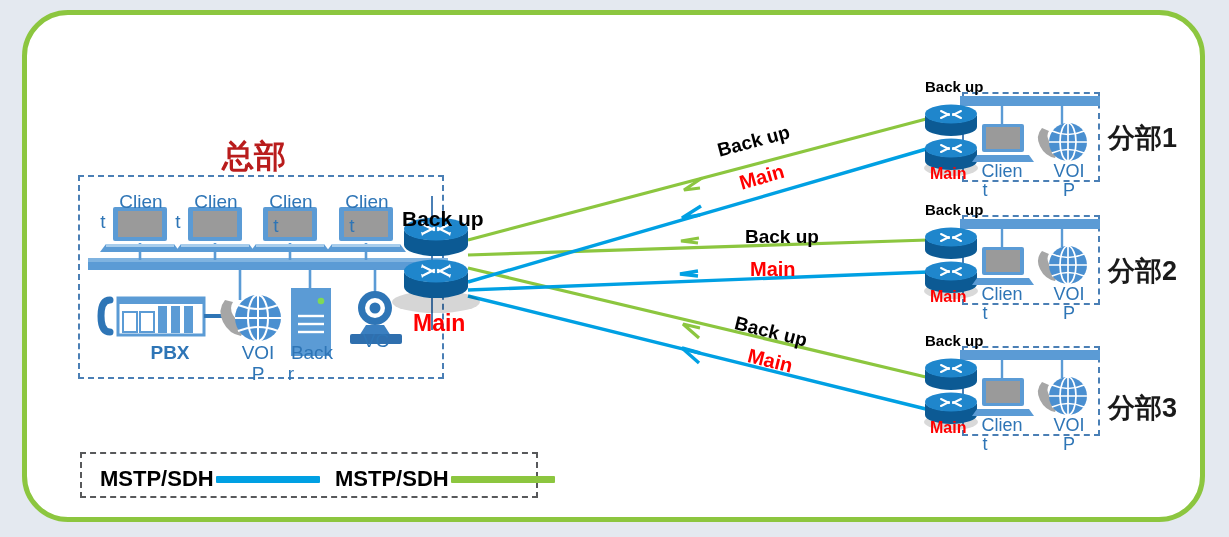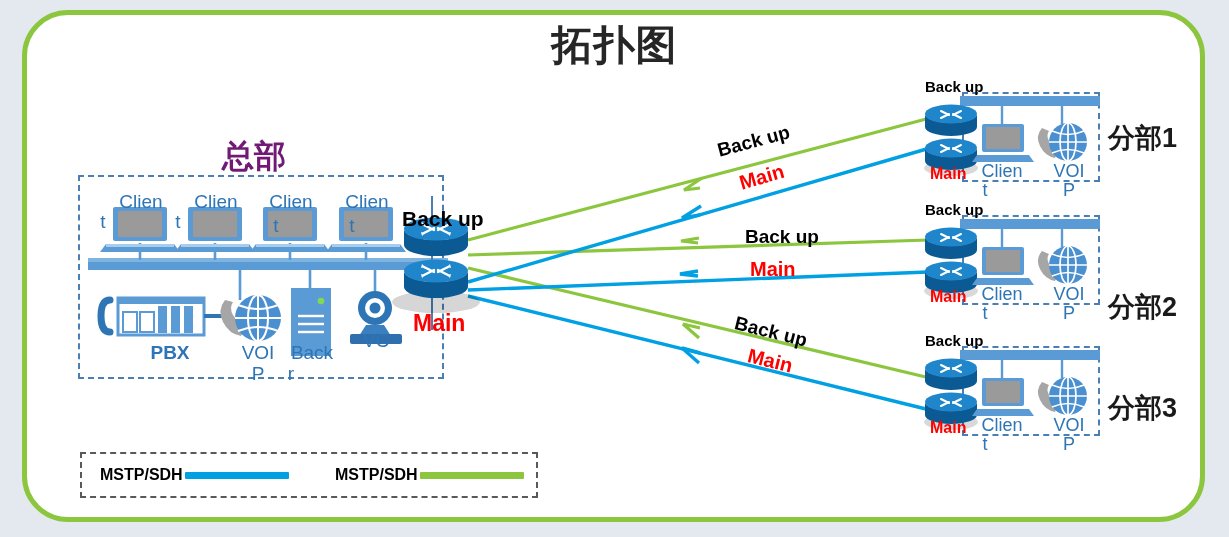--- a/index.html
+++ b/index.html
@@ -15,43 +15,42 @@
     background:#ffffff;border:5px solid #8cc63f;border-radius:46px;
     box-sizing:border-box;
   }
   svg.layer{position:absolute;left:0;top:0;width:1229px;height:537px;overflow:visible;}
   .abs{position:absolute;}
 
   .title{
     left:0;top:18px;width:1229px;text-align:center;
     font-size:41px;font-weight:bold;color:#262626;letter-spacing:1px;
   }
-  .sec-title{font-size:32px;font-weight:bold;color:#701a75;}
+  .sec-title{font-size:32px;font-weight:bold;color:#b91c1c;}
   .branch-title{font-size:27px;font-weight:bold;color:#1a1a1a;}
 
   .dashbox{border:2px dashed #4a7fb5;box-sizing:border-box;}
   .dashbox-legend{border:2px dashed #58595b;box-sizing:border-box;}
 
   .lbl-blue{color:#2e75b6;font-size:19px;line-height:19px;text-align:center;}
   .lbl-blue-sm{color:#2e75b6;font-size:18px;line-height:18px;text-align:center;}
   .lbl-backup{color:#000;font-size:19px;font-weight:bold;white-space:nowrap;}
   .lbl-main{color:#ff0000;font-size:20px;font-weight:bold;white-space:nowrap;}
   .lbl-main-sm{color:#ff0000;font-size:16px;font-weight:bold;white-space:nowrap;}
   .lbl-backup-sm{color:#000;font-size:15px;font-weight:bold;white-space:nowrap;}
-  .legend-text{color:#000;font-size:16px;font-weight:bold;white-space:nowrap;}
+  .legend-text{color:#000;font-size:22px;font-weight:bold;white-space:nowrap;}
   .legend-line{height:7px;border-radius:1px;}
 </style>
 </head>
 <body>
 
 <div id="stage">
 
   <div class="frame"></div>
 
-  <div class="abs title">拓扑图</div>
 
   <svg class="layer">
     <defs>
       <filter id="softshadow" x="-50%" y="-50%" width="200%" height="200%">
         <feGaussianBlur in="SourceAlpha" stdDeviation="2"></feGaussianBlur>
         <feOffset dx="2" dy="3" result="o"></feOffset>
         <feComponentTransfer>
             <feFuncA type="linear" slope="0.28"></feFuncA>
           </feComponentTransfer>
         <feMerge>
@@ -332,21 +331,21 @@
           <path d="M1052 276 q16 -7 32 0"></path>
       </g>
     </g>
   </svg>
   <div class="abs lbl-backup-sm" style="left:925px;top:201px;">Back up</div>
   <div class="abs lbl-main-sm" style="left:930px;top:288px;">Main</div>
   <div class="abs lbl-blue-sm" style="left:974px;top:285px;width:56px;">Clien</div>
   <div class="abs lbl-blue-sm" style="left:974px;top:304px;width:22px;">t</div>
   <div class="abs lbl-blue-sm" style="left:1044px;top:285px;width:50px;">VOI</div>
   <div class="abs lbl-blue-sm" style="left:1044px;top:304px;width:50px;">P</div>
-  <div class="abs branch-title" style="left:1108px;top:253px;margin-top:36px;">分部2</div>
+  <div class="abs branch-title" style="left:1108px;top:253px;">分部2</div>
 
   <div class="abs dashbox" style="left:962px;top:346px;width:138px;height:90px;"></div>
   <svg class="layer">
     <rect x="960" y="350" width="140" height="10" fill="#5b9bd5"></rect>
     <line x1="1002" y1="360" x2="1002" y2="378" stroke="#5b9bd5" stroke-width="2.4"></line>
     <line x1="1062" y1="360" x2="1062" y2="378" stroke="#5b9bd5" stroke-width="2.4"></line>
     <ellipse cx="951" cy="422" rx="27" ry="8" fill="#000" opacity="0.15"></ellipse>
     <g>
       <path d="M925 368 a26 9 0 0 0 52 0 v13 a26 9 0 0 1 -52 0 z" fill="#0c5a94"></path>
       <ellipse cx="951" cy="368" rx="26" ry="9.5" fill="#1f86cc"></ellipse>

